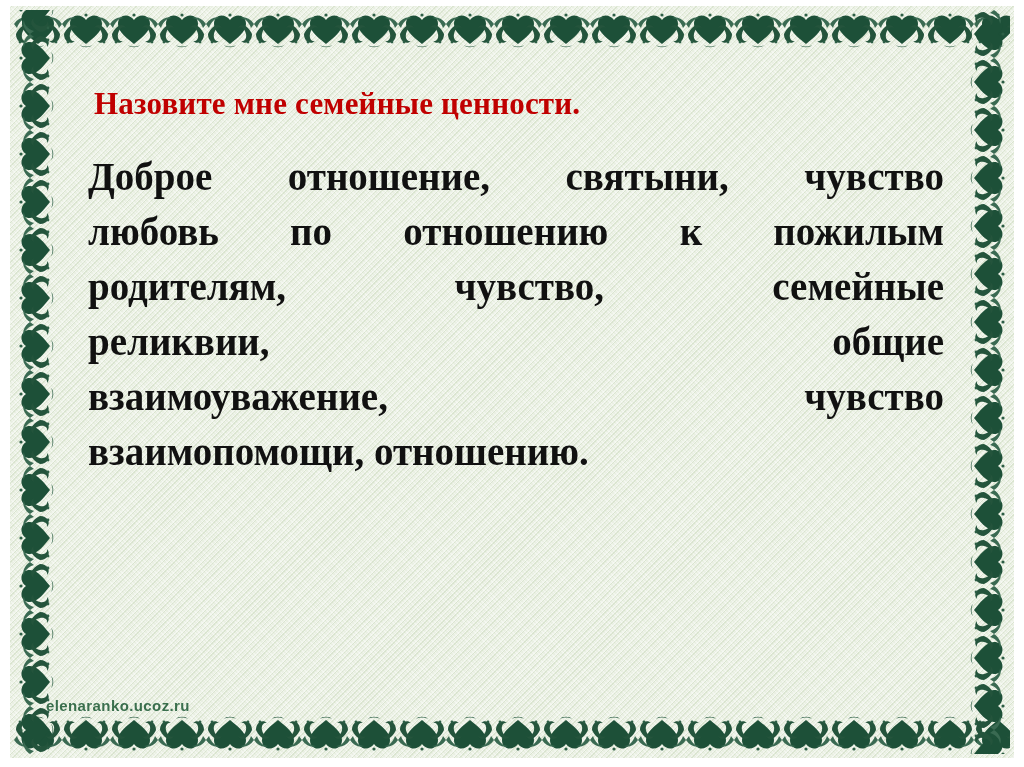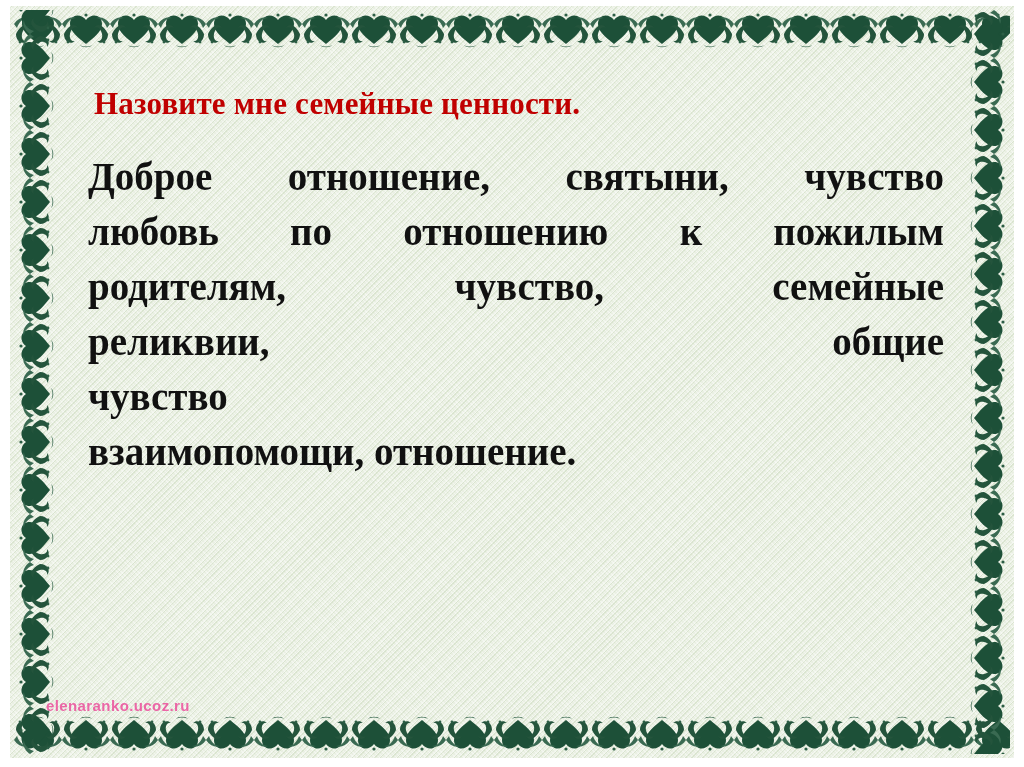--- a/index.html
+++ b/index.html
@@ -101,21 +101,21 @@
     text-align: left;
     text-align-last: left;
   }
   .body-line .w { display: inline-block; }
 
   
   .watermark {
     position: absolute;
     left: 46px;
     top: 697px;
-    color: #ec4899;
+    color: #14532d;
     font-family: "Liberation Sans", "DejaVu Sans", sans-serif;
     font-weight: bold;
     font-size: 15px;
     letter-spacing: 0.4px;
     opacity: 0.82;
   }
 </style>
 </head>
 <body>
 
@@ -257,24 +257,25 @@
       <div class="body-line">
         <span class="w">родителям,</span>
         <span class="w">чувство,</span>
         <span class="w">семейные</span>
       </div>
       <div class="body-line">
         <span class="w">реликвии,</span>
         <span class="w">общие</span>
       </div>
       <div class="body-line">
+        <span class="w">взаимоуважение,</span>
         <span class="w">чувство</span>
       </div>
       <div class="body-line last">
-        <span class="w">взаимопомощи, отношение.</span>
+        <span class="w">взаимопомощи, отношению.</span>
       </div>
     </div>
 
   </div>
 
   <div class="watermark">elenaranko.ucoz.ru</div>
 
 </div>
 
 </body></html>

